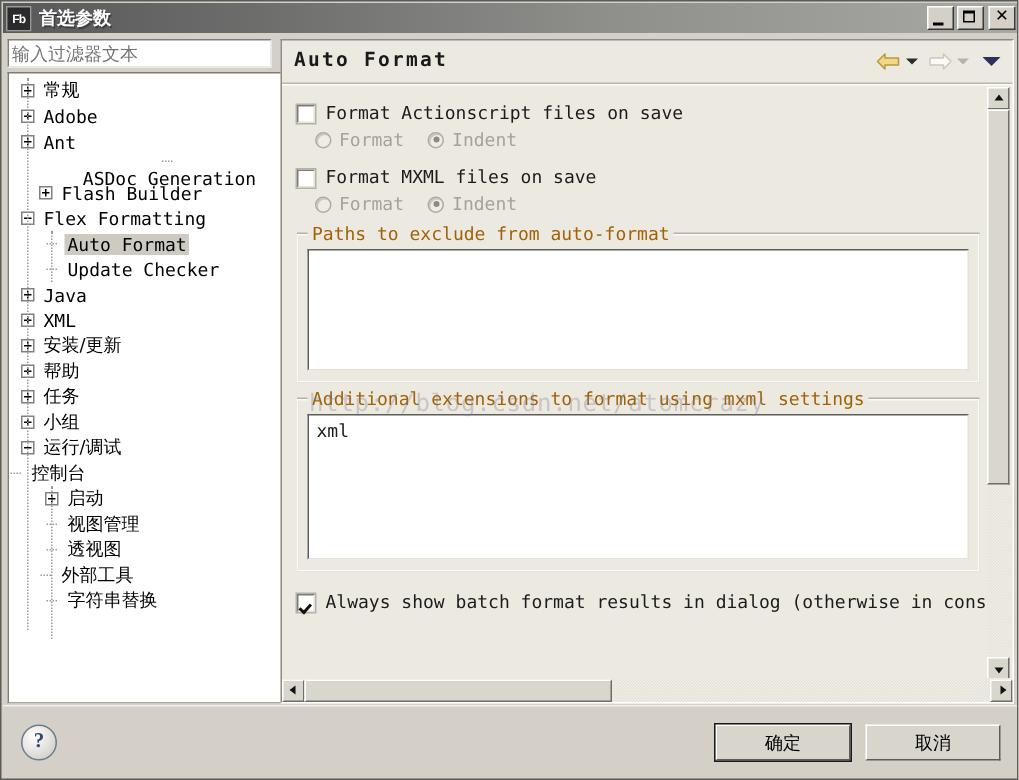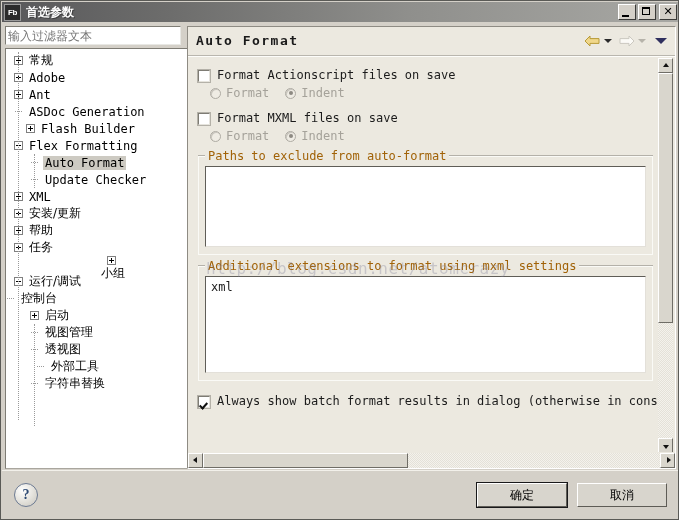--- a/index.html
+++ b/index.html
@@ -548,21 +548,21 @@
           <span class="lbl">常规</span>
         </div>
         <div class="tnode" style="padding-left: 8px;">
           <div class="twist plus"></div>
           <span class="lbl">Adobe</span>
         </div>
         <div class="tnode" style="padding-left: 8px;">
           <div class="twist plus"></div>
           <span class="lbl">Ant</span>
         </div>
-        <div class="tnode" style="padding-left: 8px;">
+        <div class="tnode" style="padding-left: 8px; flex-direction: column;">
           <div class="dash"></div>
           <span class="lbl">ASDoc Generation</span>
         </div>
         <div class="tnode" style="padding-left: 20px;">
           <div class="twist plus"></div>
           <span class="lbl">Flash Builder</span>
         </div>
         <div class="tnode" style="padding-left: 8px;">
           <div class="twist"></div>
           <span class="lbl">Flex Formatting</span>
@@ -570,35 +570,39 @@
         <div class="tnode selected" style="padding-left: 24px;">
           <div class="dash"></div>
           <span class="lbl">Auto Format</span>
         </div>
         <div class="tnode" style="padding-left: 24px;">
           <div class="dash"></div>
           <span class="lbl">Update Checker</span>
         </div>
         <div class="tnode" style="padding-left: 8px;">
           <div class="twist plus"></div>
+          <span class="lbl">Java</span>
+        </div>
+        <div class="tnode" style="padding-left: 8px;">
+          <div class="twist plus"></div>
           <span class="lbl">XML</span>
         </div>
         <div class="tnode cjk" style="padding-left: 8px;">
           <div class="twist plus"></div>
           <span class="lbl">安装/更新</span>
         </div>
         <div class="tnode cjk" style="padding-left: 8px;">
           <div class="twist plus"></div>
           <span class="lbl">帮助</span>
         </div>
         <div class="tnode cjk" style="padding-left: 8px;">
           <div class="twist plus"></div>
           <span class="lbl">任务</span>
         </div>
-        <div class="tnode cjk" style="padding-left: 8px; flex-direction: column;">
+        <div class="tnode cjk" style="padding-left: 8px;">
           <div class="twist plus"></div>
           <span class="lbl">小组</span>
         </div>
         <div class="tnode cjk" style="padding-left: 8px;">
           <div class="twist"></div>
           <span class="lbl">运行/调试</span>
         </div>
         <div class="tnode cjk" style="">
           <div class="dash"></div>
           <span class="lbl">控制台</span>
@@ -608,21 +612,21 @@
           <span class="lbl">启动</span>
         </div>
         <div class="tnode cjk" style="padding-left: 24px; align-items: center;">
           <div class="dash"></div>
           <span class="lbl">视图管理</span>
         </div>
         <div class="tnode cjk" style="padding-left: 24px;">
           <div class="dash"></div>
           <span class="lbl">透视图</span>
         </div>
-        <div class="tnode cjk" style="padding-left: 30px;">
+        <div class="tnode cjk" style="padding-left: 20px;">
           <div class="dash"></div>
           <span class="lbl">外部工具</span>
         </div>
         <div class="tnode cjk" style="padding-left: 24px;">
           <div class="dash"></div>
           <span class="lbl">字符串替换</span>
         </div>
         <div class="guide" style="left: 12px; top: 3px; height: 368px;"></div>
         <div class="guide" style="left: 28px; top: 105px; height: 34px;"></div>
         <div class="guide" style="left: 28px; top: 275px; height: 102px;"></div>

